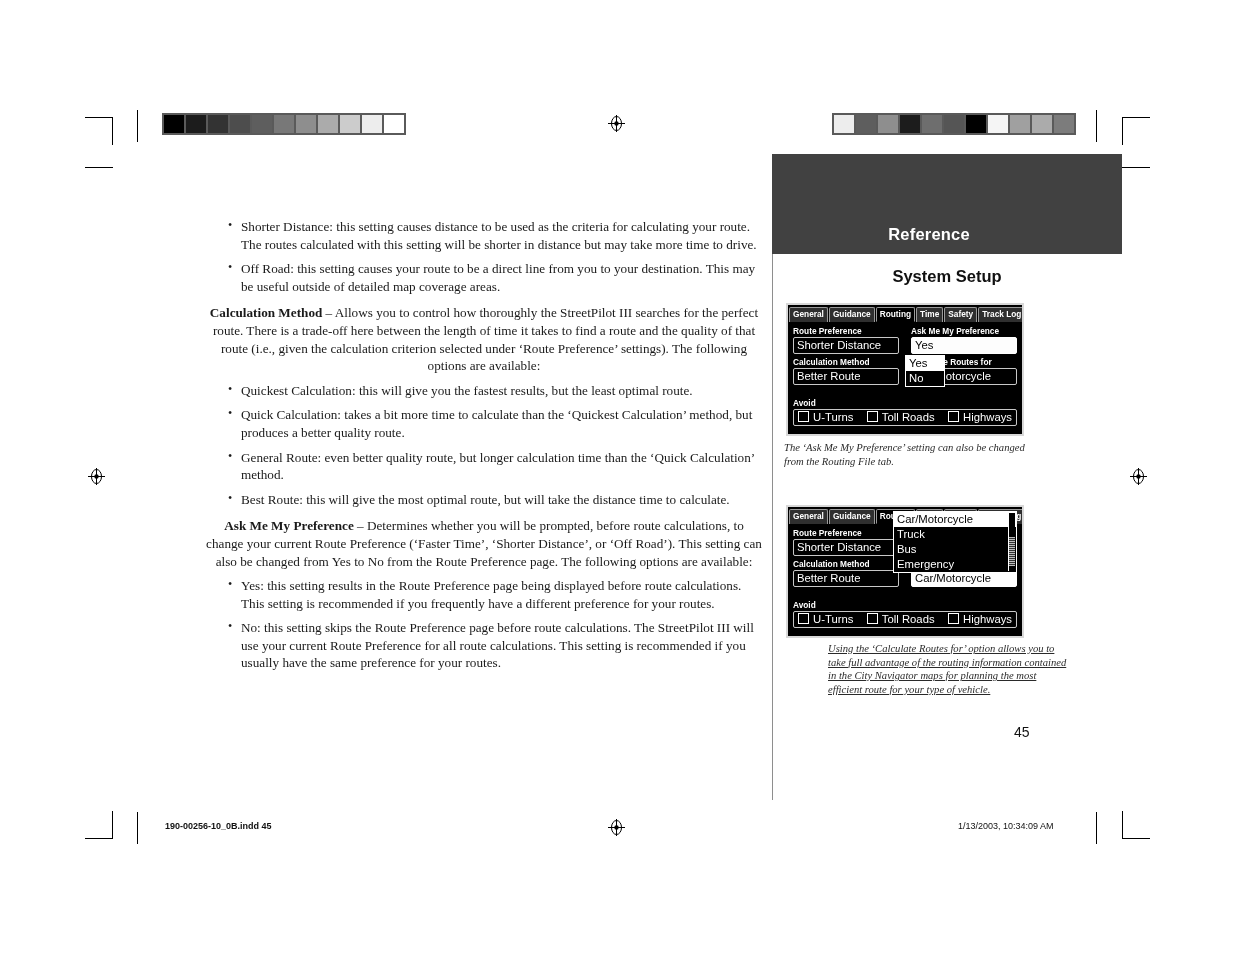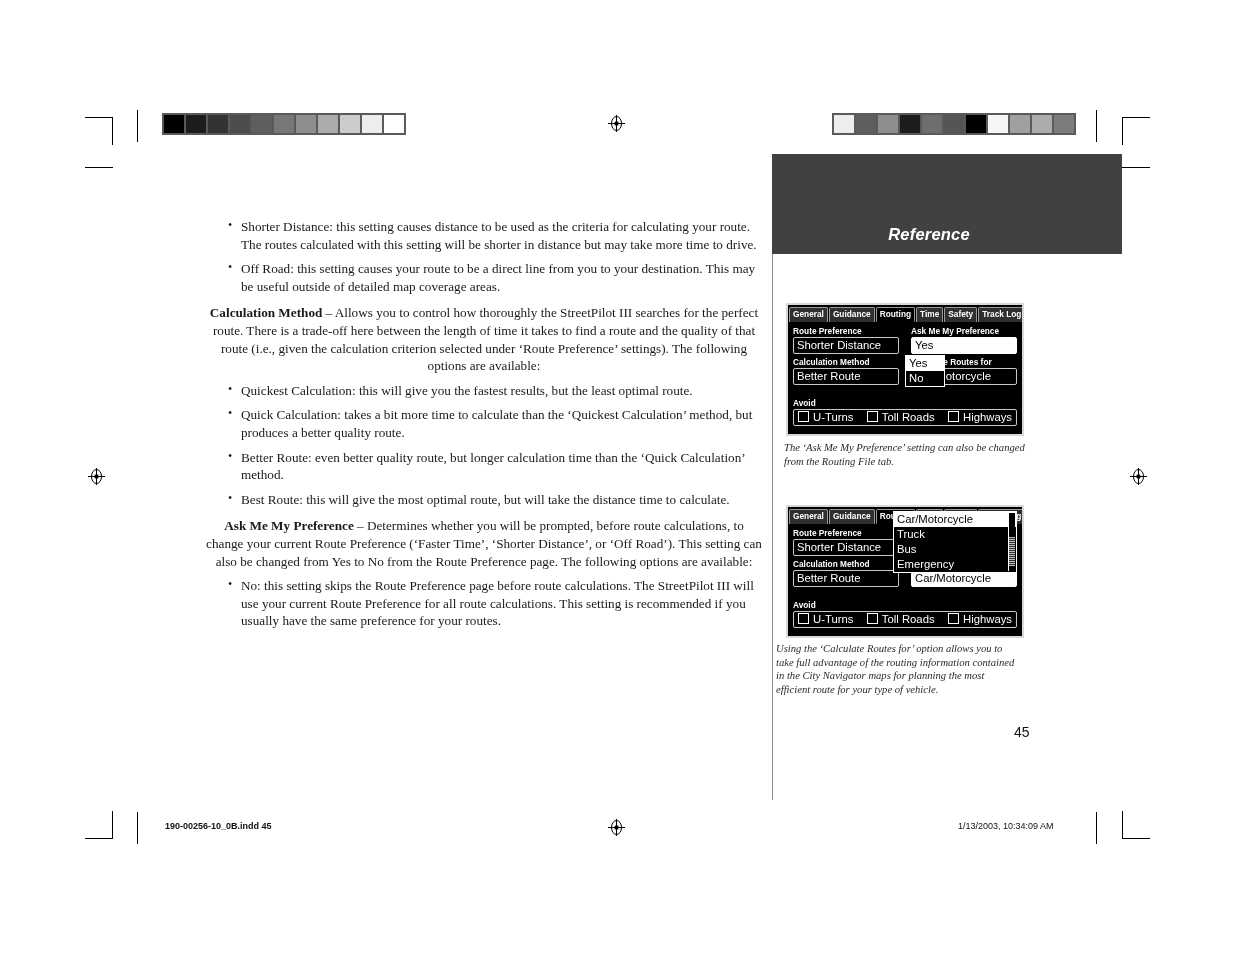--- a/index.html
+++ b/index.html
@@ -78,21 +78,20 @@
   }
 
   .gap-after { margin-bottom: 12px; }
 
   
   .sidebar {
     position: absolute;
     left: 772px;
     top: 154px;
     width: 386px;
-    font-style: italic;
   }
   .ref-band {
     width: 350px;
     height: 100px;
     background: #414141;
     position: relative;
   }
   .ref-band .ref-title {
     position: absolute;
     left: 0; right: 0;
@@ -379,40 +378,42 @@
     <li>Off Road: this setting causes your route to be a direct line from you to your destination.  This may be useful outside of detailed map coverage areas.</li>
   </ul>
 
   <p class="para">
     <b>Calculation Method</b><span> – Allows you to control how thoroughly the StreetPilot III searches for the perfect route.  There is a trade-off here between the length of time it takes to find a route and the quality of that route (i.e., given the calculation criterion selected under ‘Route Preference’ settings).  The following options are available:</span>
   </p>
 
   <ul class="bullets gap-after">
     <li>Quickest Calculation: this will give you the fastest results, but the least optimal route.</li>
     <li>Quick Calculation: takes a bit more time to calculate than the ‘Quickest Calculation’ method, but produces a better quality route.</li>
-    <li>Better Route: even better quality route, but longer calculation time than the ‘Quick Calculation’ method.</li>
+    <li>General Route: even better quality route, but longer calculation time than the ‘Quick Calculation’ method.</li>
     <li>Best Route: this will give the most optimal route, but will take the distance time to calculate.</li>
   </ul>
 
   <p class="para">
     <b>Ask Me My Preference</b><span> – Determines whether you will be prompted, before route calculations, to change your current Route Preference (‘Faster Time’, ‘Shorter Distance’, or ‘Off Road’).  This setting can also be changed from Yes to No from the Route Preference page.  The following options are available:</span>
   </p>
 
   <ul class="bullets">
+    <li>Yes: this setting results in the Route Preference page being displayed before route calculations.  This setting is recommended if you frequently have a different preference for your routes.</li>
     <li>No: this setting skips the Route Preference page before route calculations.  The StreetPilot III will use your current Route Preference for all route calculations.  This setting is recommended if you usually have the same preference for your routes.</li>
   </ul>
 
 </div>
 
 <div class="divider-line"></div>
 
 <div class="sidebar">
   <div class="ref-band">
     <div class="ref-title">Reference</div>
   </div>
+  <div class="section-title">System Setup</div>
 </div>
 
 <div class="gps" style="left:786px; top:303px;">
   <div class="gps-inner">
     <div class="tabrow">
       <div class="tab">General</div>
       <div class="tab">Guidance</div>
       <div class="tab active">Routing</div>
       <div class="tab">Time</div>
       <div class="tab">Safety</div>
@@ -530,18 +531,18 @@
       <div class="dd-item">Truck</div>
       <div class="dd-item">Bus</div>
       <div class="dd-item">Emergency</div>
       <div class="dd-scroll">
         <div class="dd-thumb"></div>
       </div>
     </div>
   </div>
 </div>
 
-<div class="caption" style="left:776px; top:642px;">Using the ‘Calculate Routes for’ option allows you to take full advantage of the routing information contained in the City Navigator maps for planning the most efficient route for your type of vehicle.</div>
+<div class="caption" style="left:828px; top:642px;text-decoration:underline;">Using the ‘Calculate Routes for’ option allows you to take full advantage of the routing information contained in the City Navigator maps for planning the most efficient route for your type of vehicle.</div>
 
 <div class="page-number">45</div>
 
 <div class="footer-text" style="left:165px; top:821px;font-weight:bold;">190-00256-10_0B.indd   45</div>
 <div class="footer-text" style="left:958px; top:821px;">1/13/2003, 10:34:09 AM</div>
 
 </body></html>

